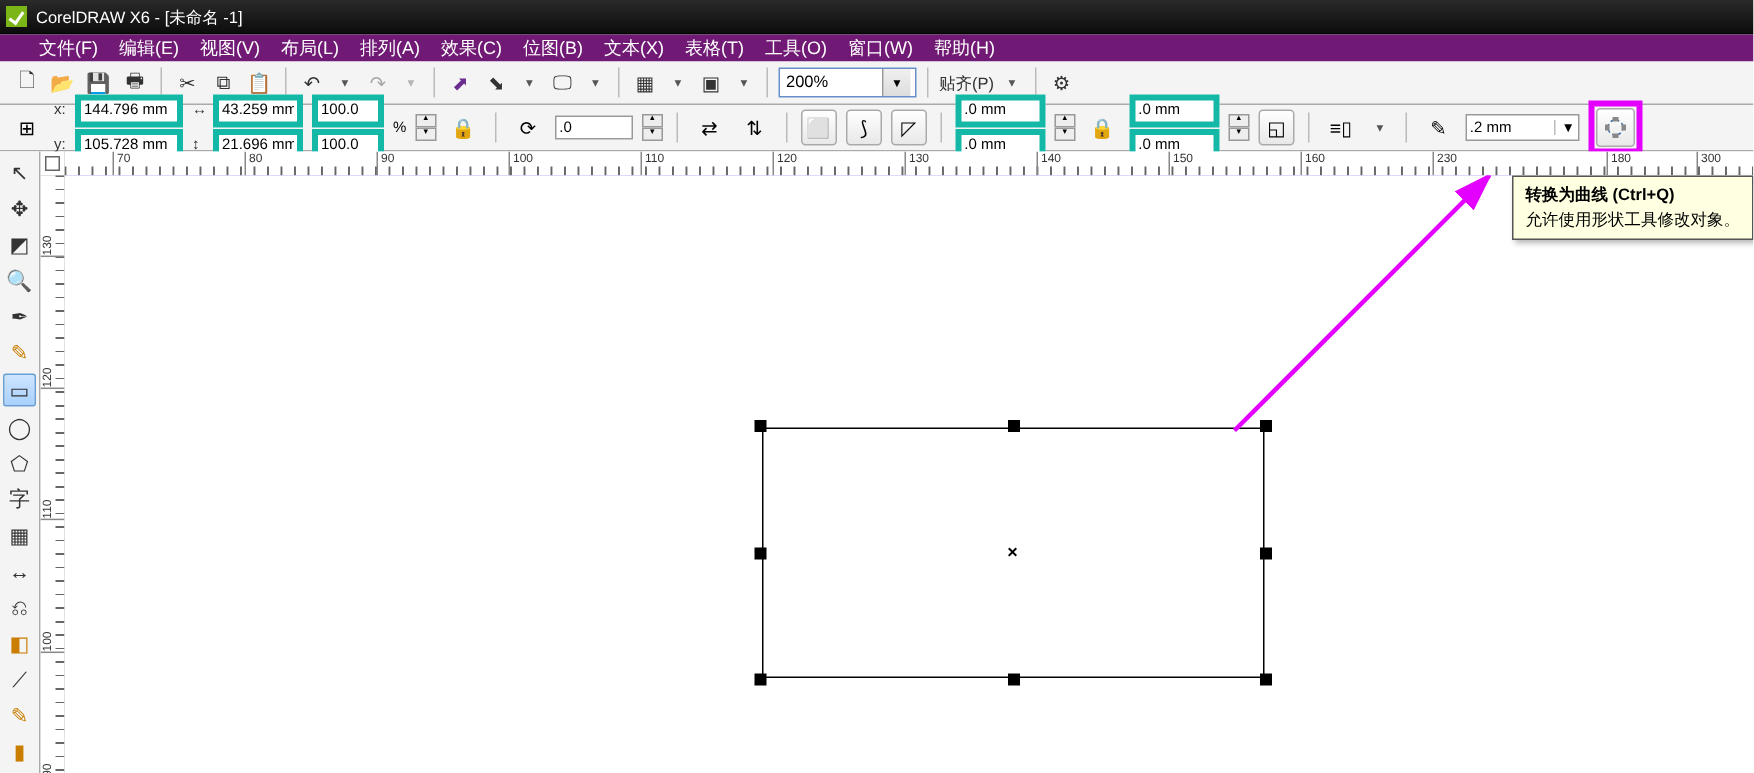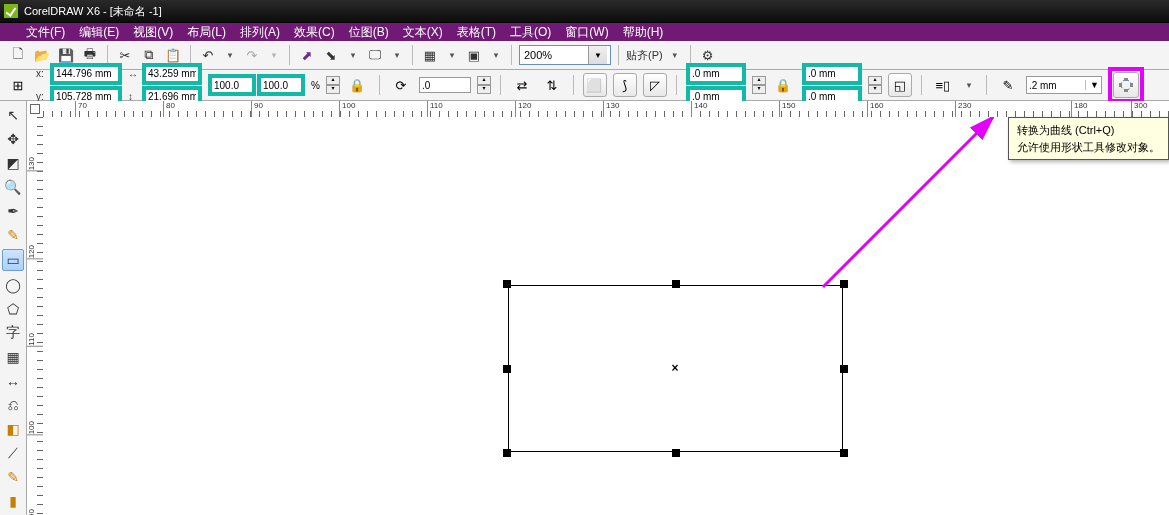--- a/index.html
+++ b/index.html
@@ -37,21 +37,21 @@
 .rulerV{position:absolute;top:16px;left:0;width:16px;bottom:0;background:#fff;border-right:1px solid #888;font-size:8px;color:#333}
 .rulerV .tick{position:absolute;left:0;width:16px;border-top:1px solid #888;writing-mode:vertical-rl;transform:rotate(180deg);padding-bottom:2px}
 .corner{position:absolute;top:0;left:0;width:16px;height:16px;border-right:1px solid #888;border-bottom:1px solid #888;background:#fff}
 .corner::after{content:"";position:absolute;top:3px;left:3px;width:8px;height:8px;border:1px solid #666}
 .canvas{position:absolute;top:16px;left:16px;right:0;bottom:0;background:#fff}
 .rect{position:absolute;border:1px solid #000;left:465px;top:168px;width:333px;height:165px}
 .handle{position:absolute;width:8px;height:8px;background:#000}
 .center{position:absolute;font-weight:bold;font-size:12px}
 .arrowline{position:absolute;top:0;left:0;width:100%;height:100%;pointer-events:none}
 .tooltip{position:absolute;top:0;right:0;background:#ffffe1;border:1px solid #555;padding:4px 8px;font-size:11px;line-height:1.5;box-shadow:2px 2px 4px rgba(0,0,0,.3)}
-.tooltip b{font-weight:normal}
+.tooltip b{font-weight:bold}
 .ntext{color:#333;cursor:default}
 .rulerH::before{content:"";position:absolute;top:0;left:0;right:0;height:16px;background-image:repeating-linear-gradient(to right,#666 0,#666 1px,transparent 1px,transparent 9px);background-position:0 10px;background-size:9px 6px;background-repeat:repeat-x}
 .rulerV::before{content:"";position:absolute;top:0;left:10px;bottom:0;width:6px;background-image:repeating-linear-gradient(to bottom,#666 0,#666 1px,transparent 1px,transparent 9px)}
 </style>
 </head>
 <body>
 
 <div class="titlebar">
   <div class="logo"></div>
   <span>CorelDRAW X6 - [未命名 -1]</span>
@@ -124,21 +124,21 @@
   <div style="display:flex;flex-direction:column;gap:1px">
     <div class="propbox">
         <span class="lbl">↔</span>
         <input class="mini" value="43.259 mm" style="">
       </div>
     <div class="propbox">
         <span class="lbl">↕</span>
         <input class="mini" value="21.696 mm" style="">
       </div>
   </div>
-  <div style="display:flex;flex-direction:row;gap:1px">
+  <div style="display:flex;flex-direction:column;gap:1px">
     <div class="propbox">
         <input style="width: 36px;" value="100.0">
       </div>
     <div class="propbox">
         <input style="width: 36px;" value="100.0">
       </div>
   </div>
   <span>%</span>
   <div class="spinners">
       <div>▴</div>

